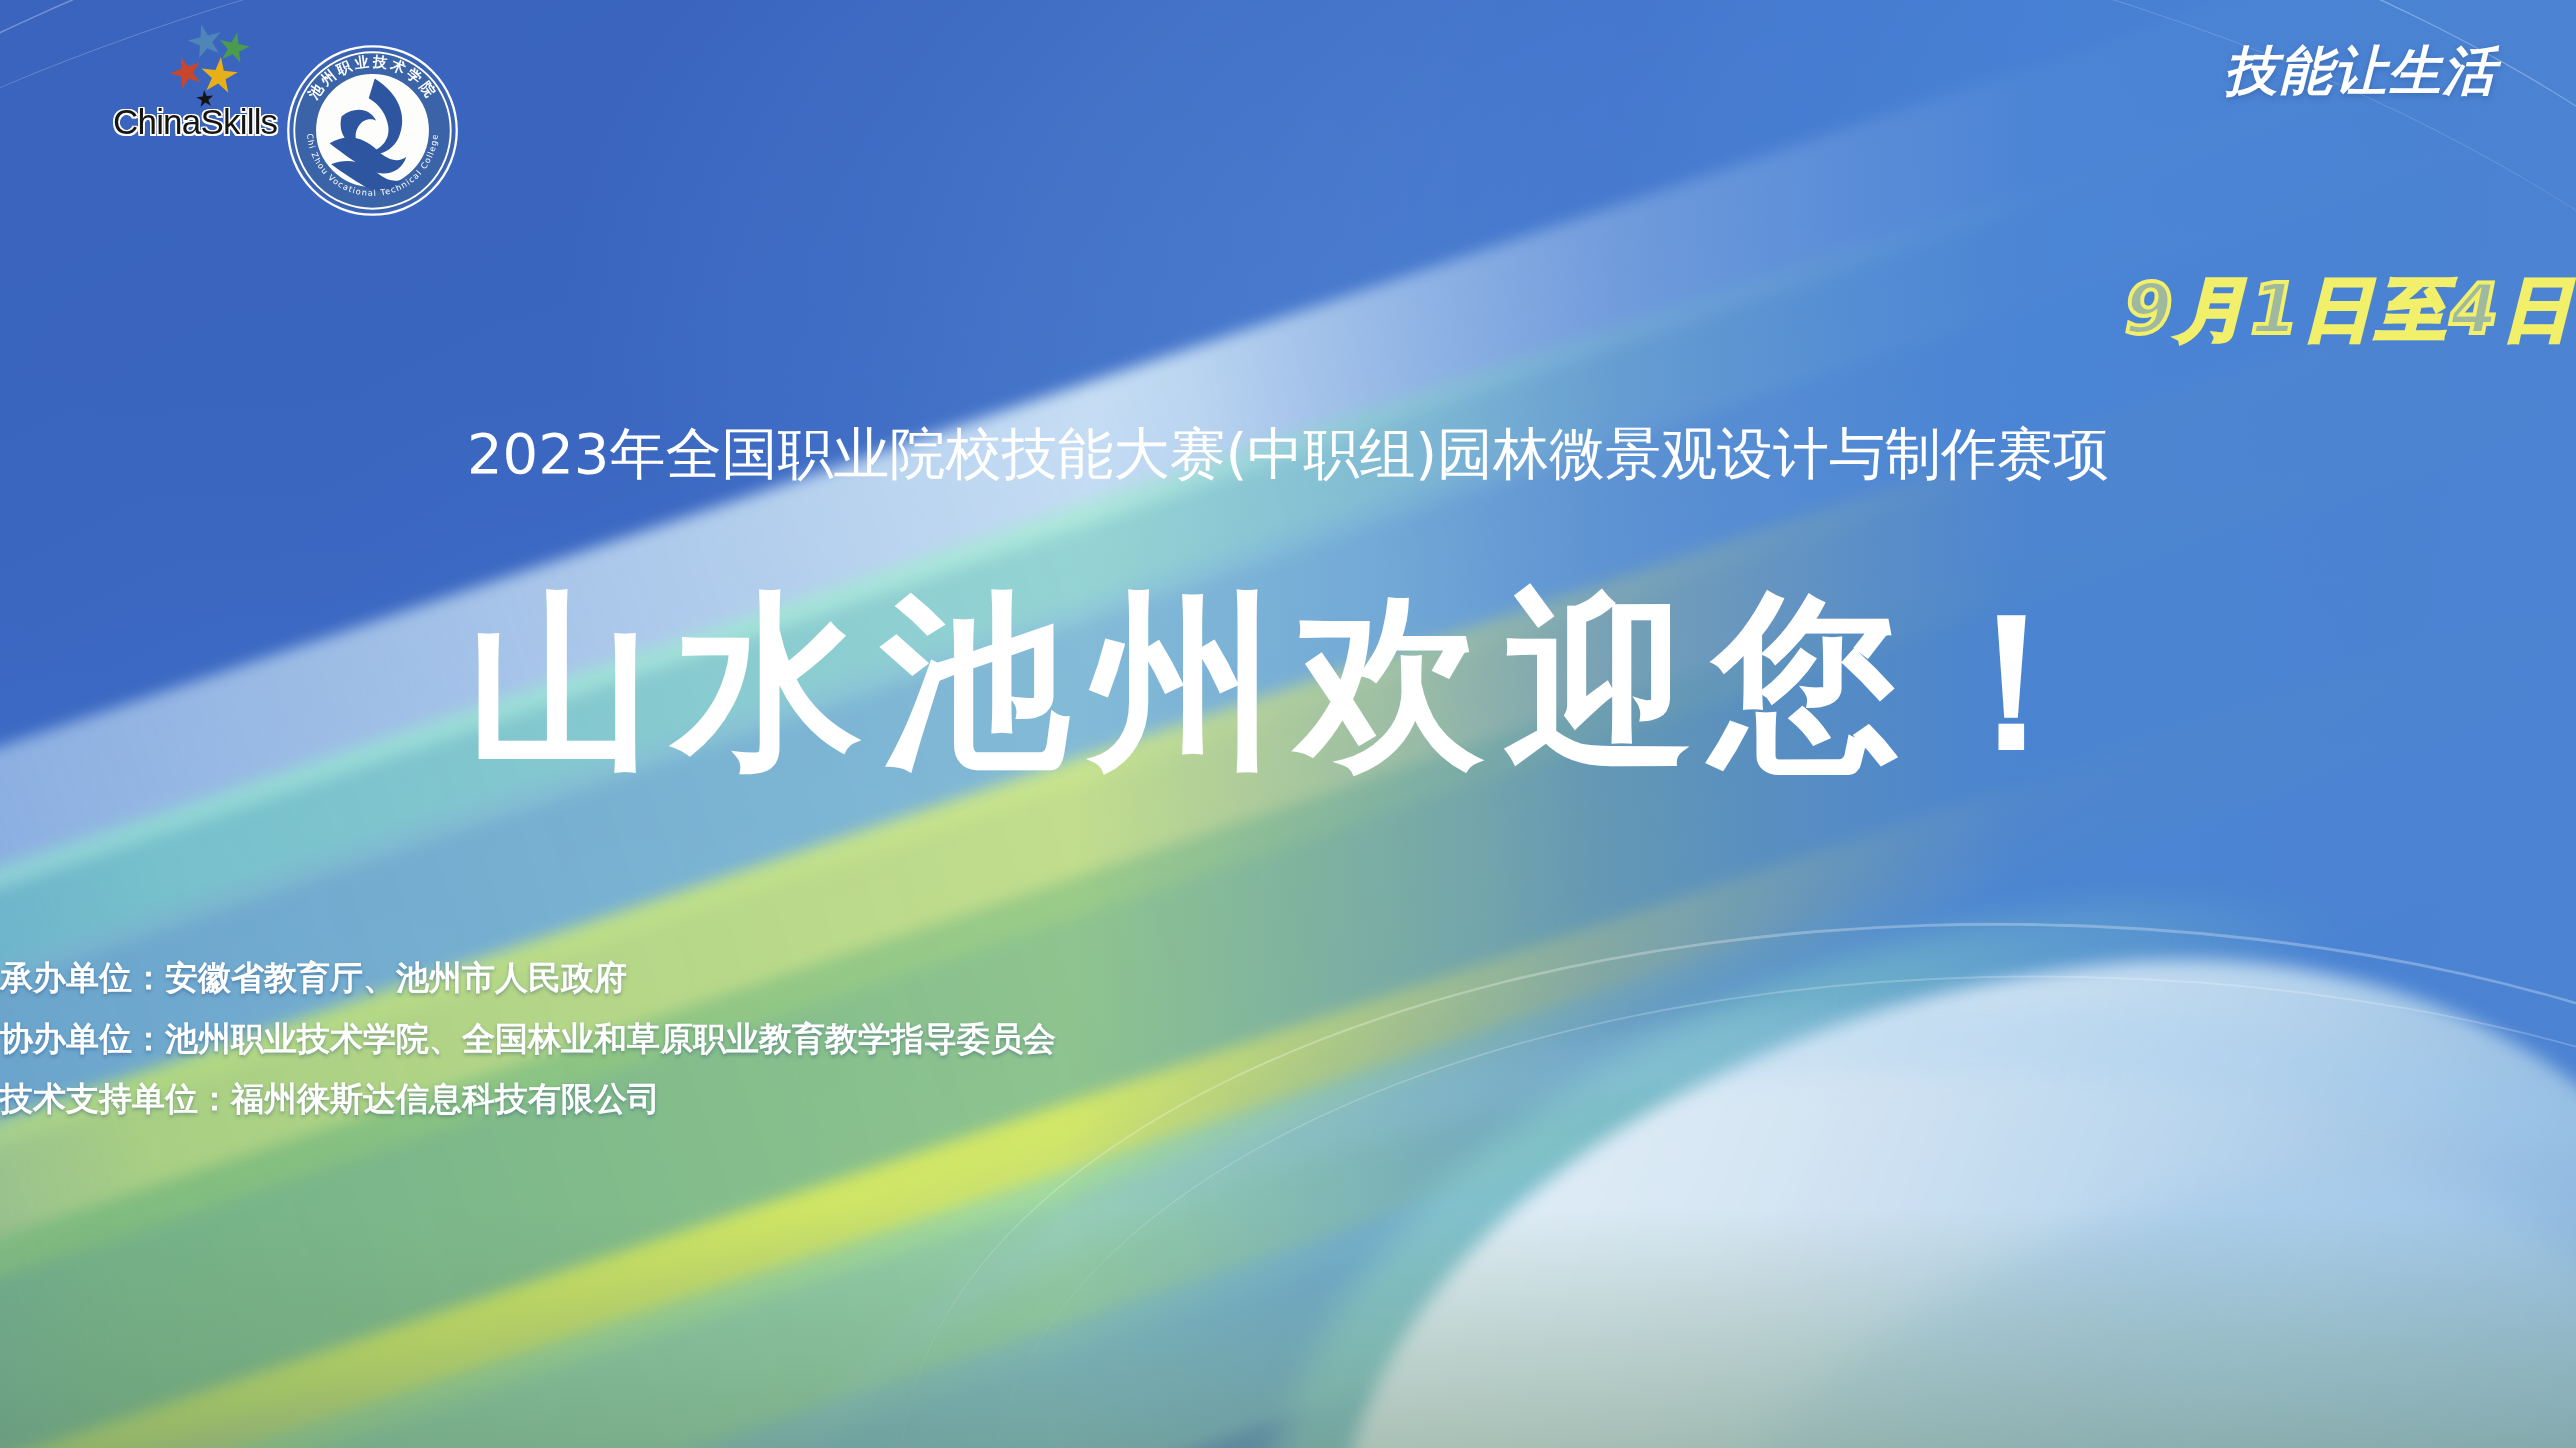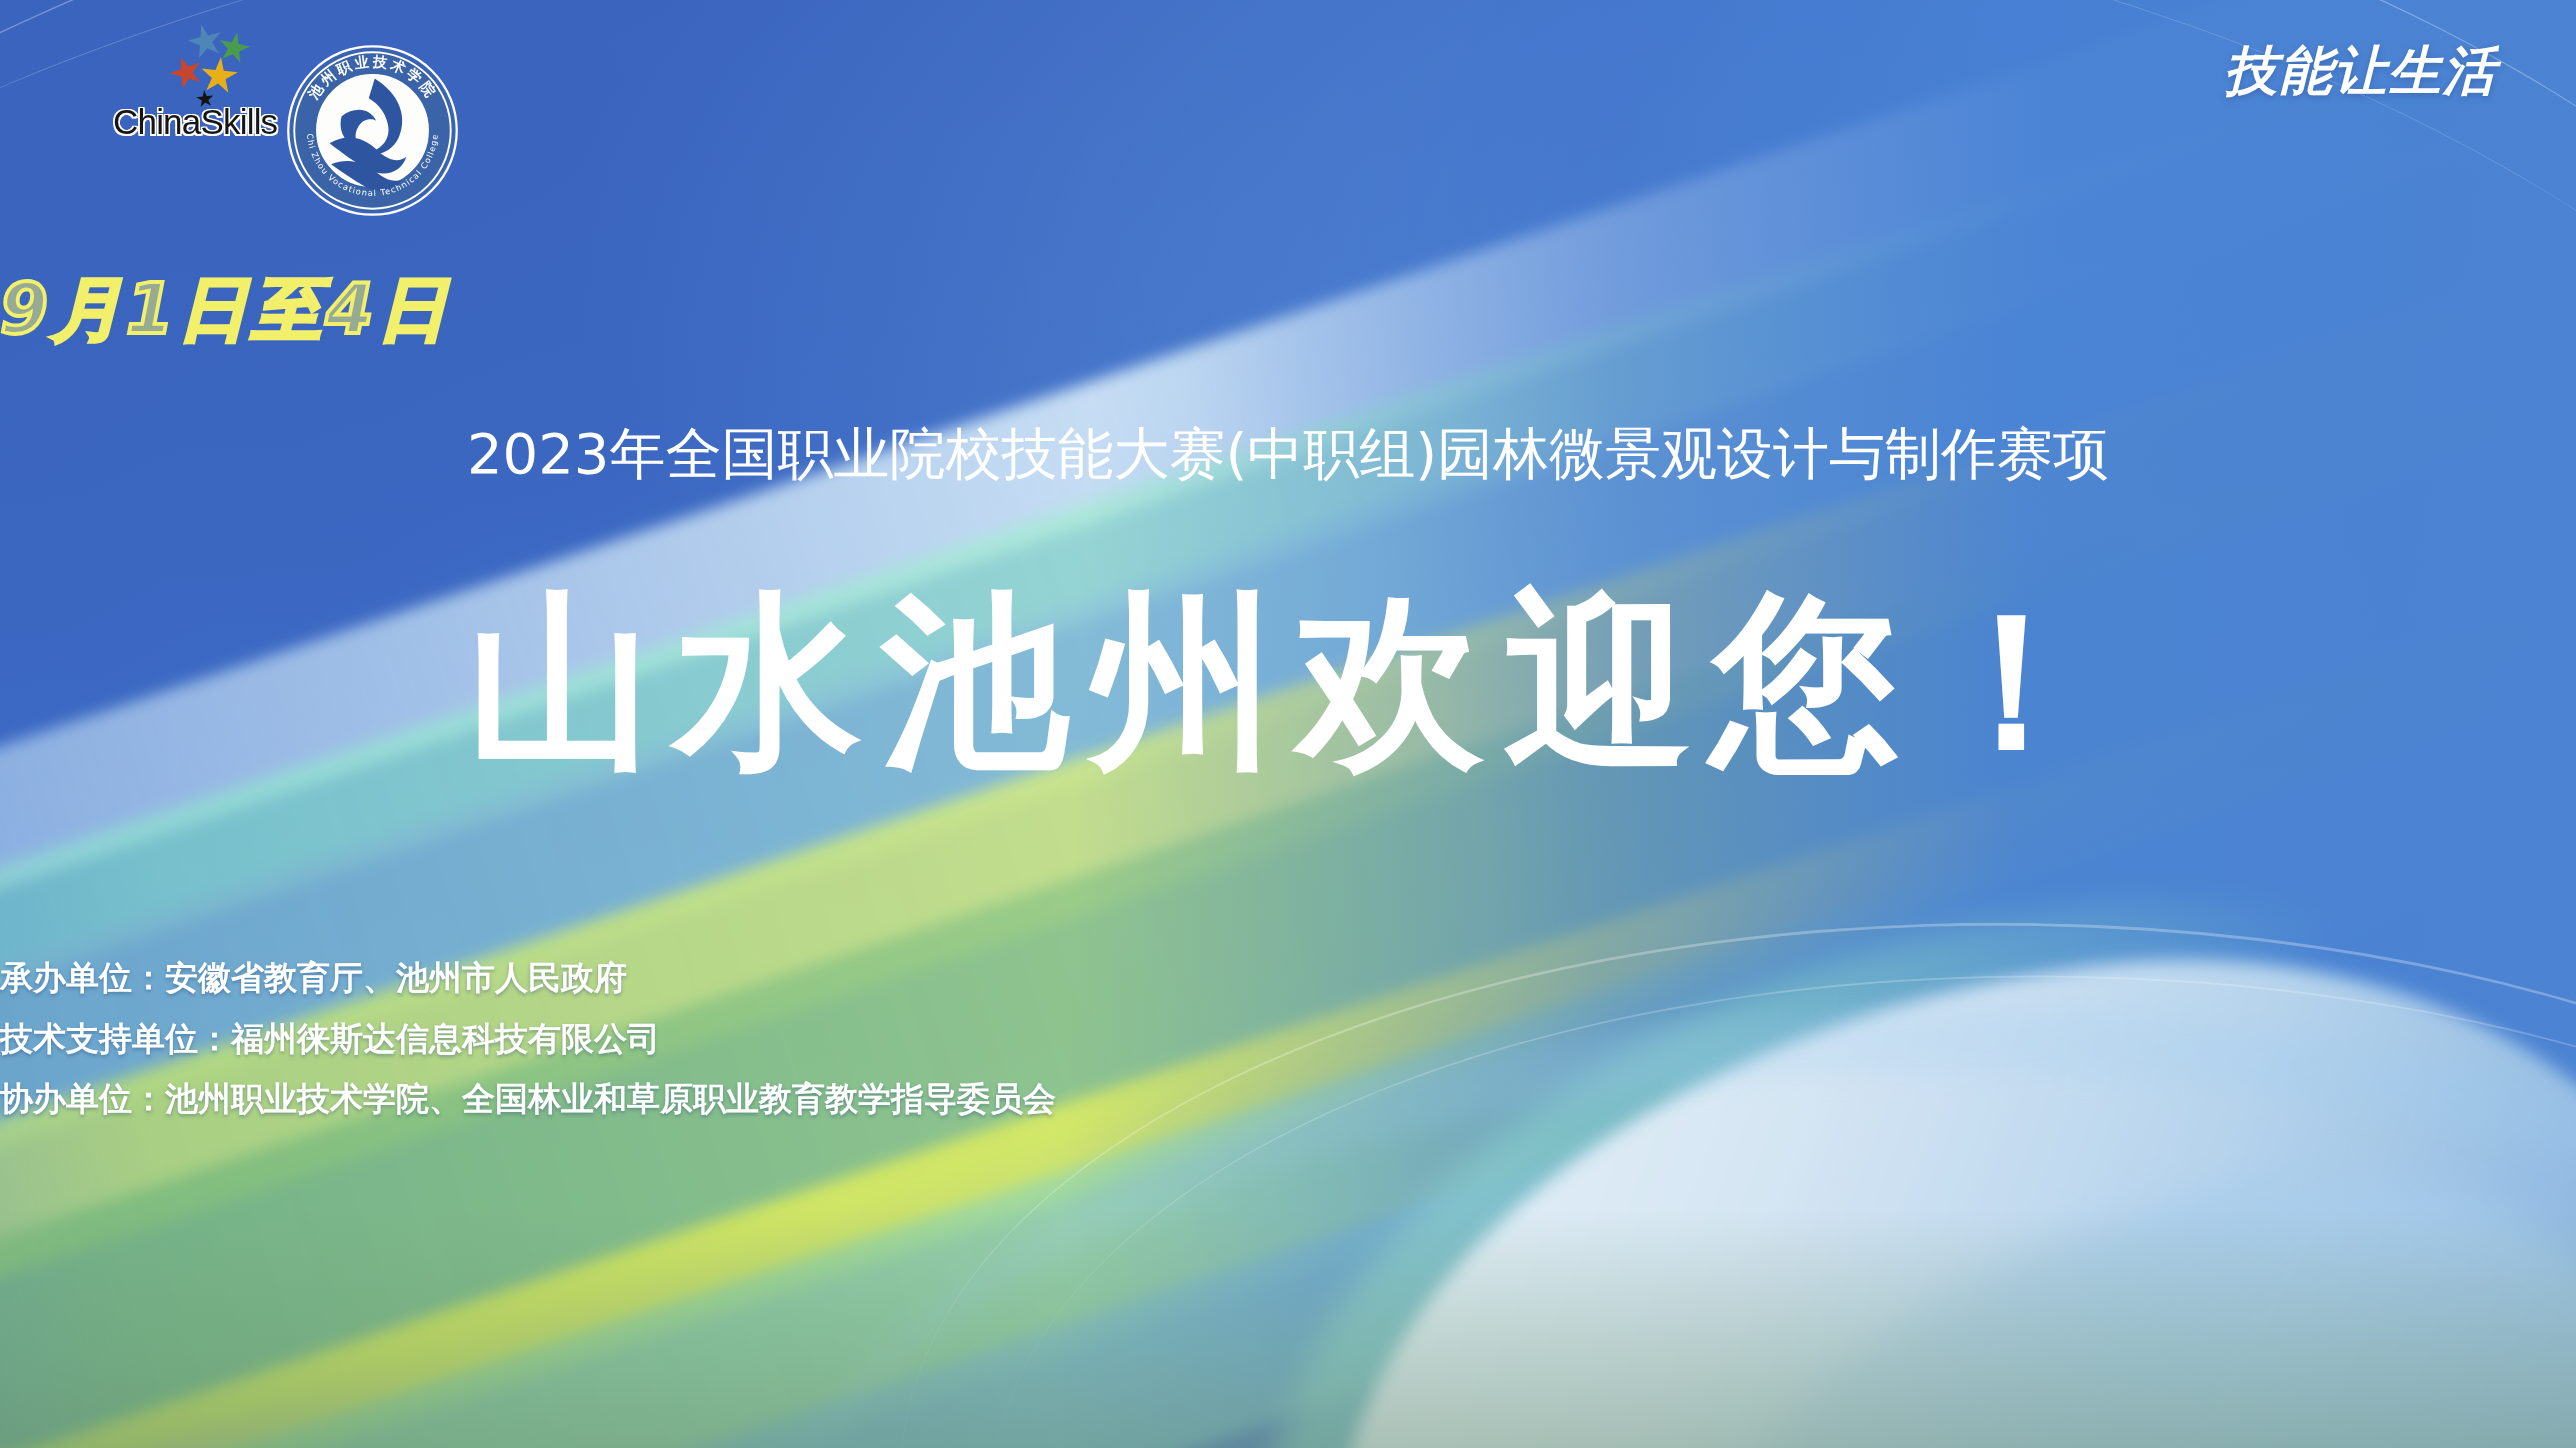--- a/index.html
+++ b/index.html
@@ -160,21 +160,21 @@
        1.5px 0 0 #fff,-1.5px 0 0 #fff,0 1.5px 0 #fff,0 -1.5px 0 #fff,
        1.5px 1.5px 0 #fff,-1.5px 1.5px 0 #fff,1.5px -1.5px 0 #fff,-1.5px -1.5px 0 #fff;
     font-family:"Liberation Sans","DejaVu Sans",sans-serif;
   }
 
   .college-emblem{position:relative;width:173px;height:173px;margin-left:22.5px;margin-top:22.5px;}
 
   
   .date-line{
     position:absolute;left:0;right:0;top:264px;
-    text-align:left;
+    text-align:right;
     font-size:69px;font-weight:bold;font-style:italic;
     letter-spacing:4.5px;
     color:transparent;
     -webkit-text-stroke:3.8px #f2f06a;
     text-shadow:0 0 0.8px rgba(242,240,106,.5);
     font-family:"DejaVu Sans","Liberation Sans",sans-serif;
   }
   .subtitle{
     position:absolute;left:0;right:0;top:417px;
     text-align:center;
@@ -296,18 +296,18 @@
   </div>
 
   <div class="date-line">9月1日至4日</div>
 
   <div class="subtitle">2023年全国职业院校技能大赛(中职组)园林微景观设计与制作赛项</div>
 
   <div class="headline">山水池州欢迎您！</div>
 
   <div class="org-block">
     <div class="org-line">承办单位：安徽省教育厅、池州市人民政府</div>
+    <div class="org-line">协办单位：池州职业技术学院、全国林业和草原职业教育教学指导委员会</div>
     <div class="org-line">技术支持单位：福州徕斯达信息科技有限公司</div>
-    <div class="org-line">协办单位：池州职业技术学院、全国林业和草原职业教育教学指导委员会</div>
   </div>
 
 </div>
 
 
 </body></html>

